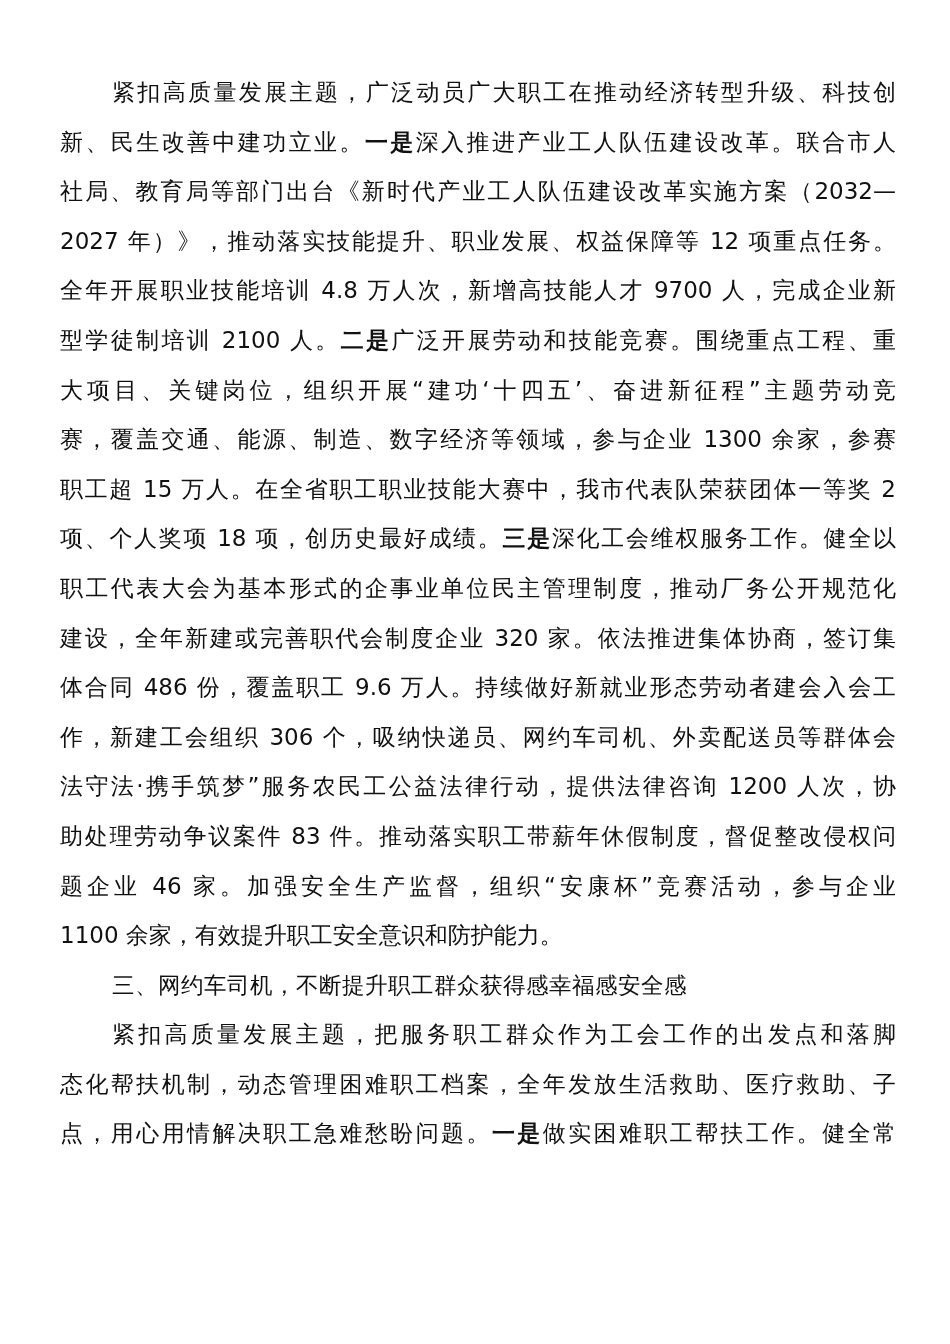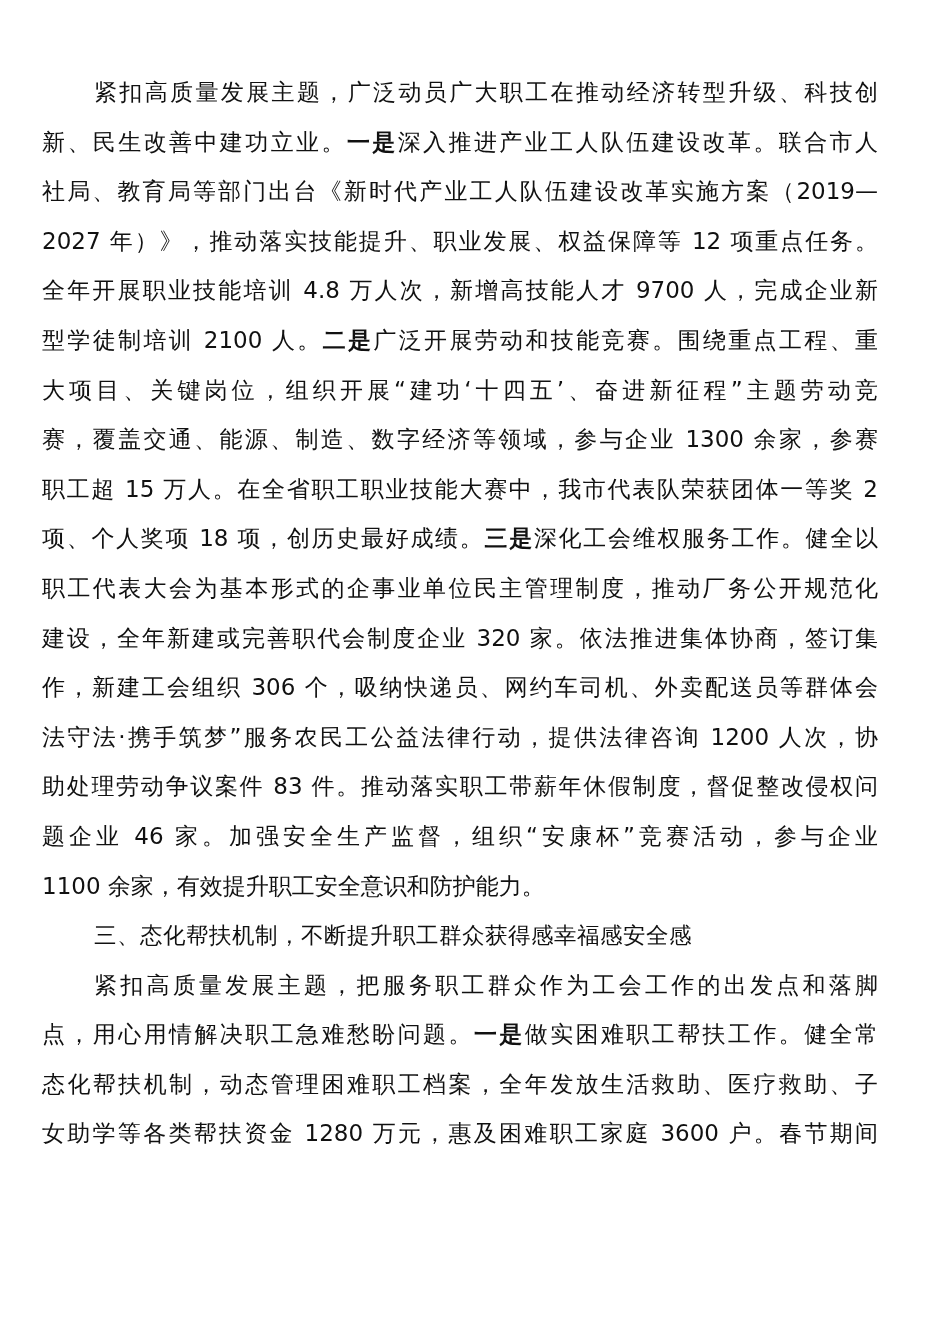--- a/index.html
+++ b/index.html
@@ -1,50 +1,50 @@
 <!DOCTYPE html>
 <html><head>
   <meta charset="utf-8">
   <style>
     html, body { margin: 0; padding: 0; background: #ffffff; }
     body { width: 950px; height: 1344px; overflow: hidden; position: relative;
            font-family: "DejaVu Sans", "Liberation Sans", sans-serif; color: #111111; }
-    .page { position: absolute; left: 42px; top: 68px; width: 836px; }
+    .page { position: absolute; left: 60px; top: 68px; width: 836px; }
     .line { height: 49.6px; line-height: 49.6px; font-size: 23px; white-space: nowrap;
             text-align: justify; text-align-last: justify; letter-spacing: 0px; }
     .line.last { text-align-last: left; }
     .line.indent { padding-left: 52px; }
     .heading { font-size: 22.5px; text-align-last: left; letter-spacing: 0.5px; }
     b { font-weight: bold; }
   </style>
 </head>
 <body>
 
 <div class="page" id="page">
     <div>
       <div class="line indent"><span>紧扣高质量发展主题，广泛动员广大职工在推动经济转型升级、科技创</span></div>
       <div class="line"><span>新、民生改善中建功立业。</span><b>一是</b><span>深入推进产业工人队伍建设改革。联合市人</span></div>
-      <div class="line"><span>社局、教育局等部门出台《新时代产业工人队伍建设改革实施方案（2019—</span></div>
+      <div class="line"><span>社局、教育局等部门出台《新时代产业工人队伍建设改革实施方案（2032—</span></div>
       <div class="line"><span>2027 年）》，推动落实技能提升、职业发展、权益保障等 12 项重点任务。</span></div>
       <div class="line"><span>全年开展职业技能培训 4.8 万人次，新增高技能人才 9700 人，完成企业新</span></div>
       <div class="line"><span>型学徒制培训 2100 人。</span><b>二是</b><span>广泛开展劳动和技能竞赛。围绕重点工程、重</span></div>
       <div class="line"><span>大项目、关键岗位，组织开展“建功‘十四五’、奋进新征程”主题劳动竞</span></div>
       <div class="line"><span>赛，覆盖交通、能源、制造、数字经济等领域，参与企业 1300 余家，参赛</span></div>
       <div class="line"><span>职工超 15 万人。在全省职工职业技能大赛中，我市代表队荣获团体一等奖 2</span></div>
       <div class="line"><span>项、个人奖项 18 项，创历史最好成绩。</span><b>三是</b><span>深化工会维权服务工作。健全以</span></div>
       <div class="line"><span>职工代表大会为基本形式的企事业单位民主管理制度，推动厂务公开规范化</span></div>
       <div class="line"><span>建设，全年新建或完善职代会制度企业 320 家。依法推进集体协商，签订集</span></div>
+      <div class="line"><span>体合同 486 份，覆盖职工 9.6 万人。持续做好新就业形态劳动者建会入会工</span></div>
       <div class="line"><span>作，新建工会组织 306 个，吸纳快递员、网约车司机、外卖配送员等群体会</span></div>
       <div class="line"><span>法守法·携手筑梦”服务农民工公益法律行动，提供法律咨询 1200 人次，协</span></div>
       <div class="line"><span>助处理劳动争议案件 83 件。推动落实职工带薪年休假制度，督促整改侵权问</span></div>
       <div class="line"><span>题企业 46 家。加强安全生产监督，组织“安康杯”竞赛活动，参与企业</span></div>
       <div class="line last"><span>1100 余家，有效提升职工安全意识和防护能力。</span></div>
     </div>
     <div>
-      <div class="line indent heading"><span>三、态化帮扶机制，不断提升职工群众获得感幸福感安全感</span></div>
+      <div class="line indent heading"><span>三、网约车司机，不断提升职工群众获得感幸福感安全感</span></div>
     </div>
     <div>
       <div class="line indent"><span>紧扣高质量发展主题，把服务职工群众作为工会工作的出发点和落脚</span></div>
+      <div class="line"><span>态化帮扶机制，动态管理困难职工档案，全年发放生活救助、医疗救助、子</span></div>
       <div class="line"><span>点，用心用情解决职工急难愁盼问题。</span><b>一是</b><span>做实困难职工帮扶工作。健全常</span></div>
-      <div class="line"><span>态化帮扶机制，动态管理困难职工档案，全年发放生活救助、医疗救助、子</span></div>
-      <div class="line"><span>女助学等各类帮扶资金 1280 万元，惠及困难职工家庭 3600 户。春节期间</span></div>
     </div>
   </div>
 
 </body></html>

